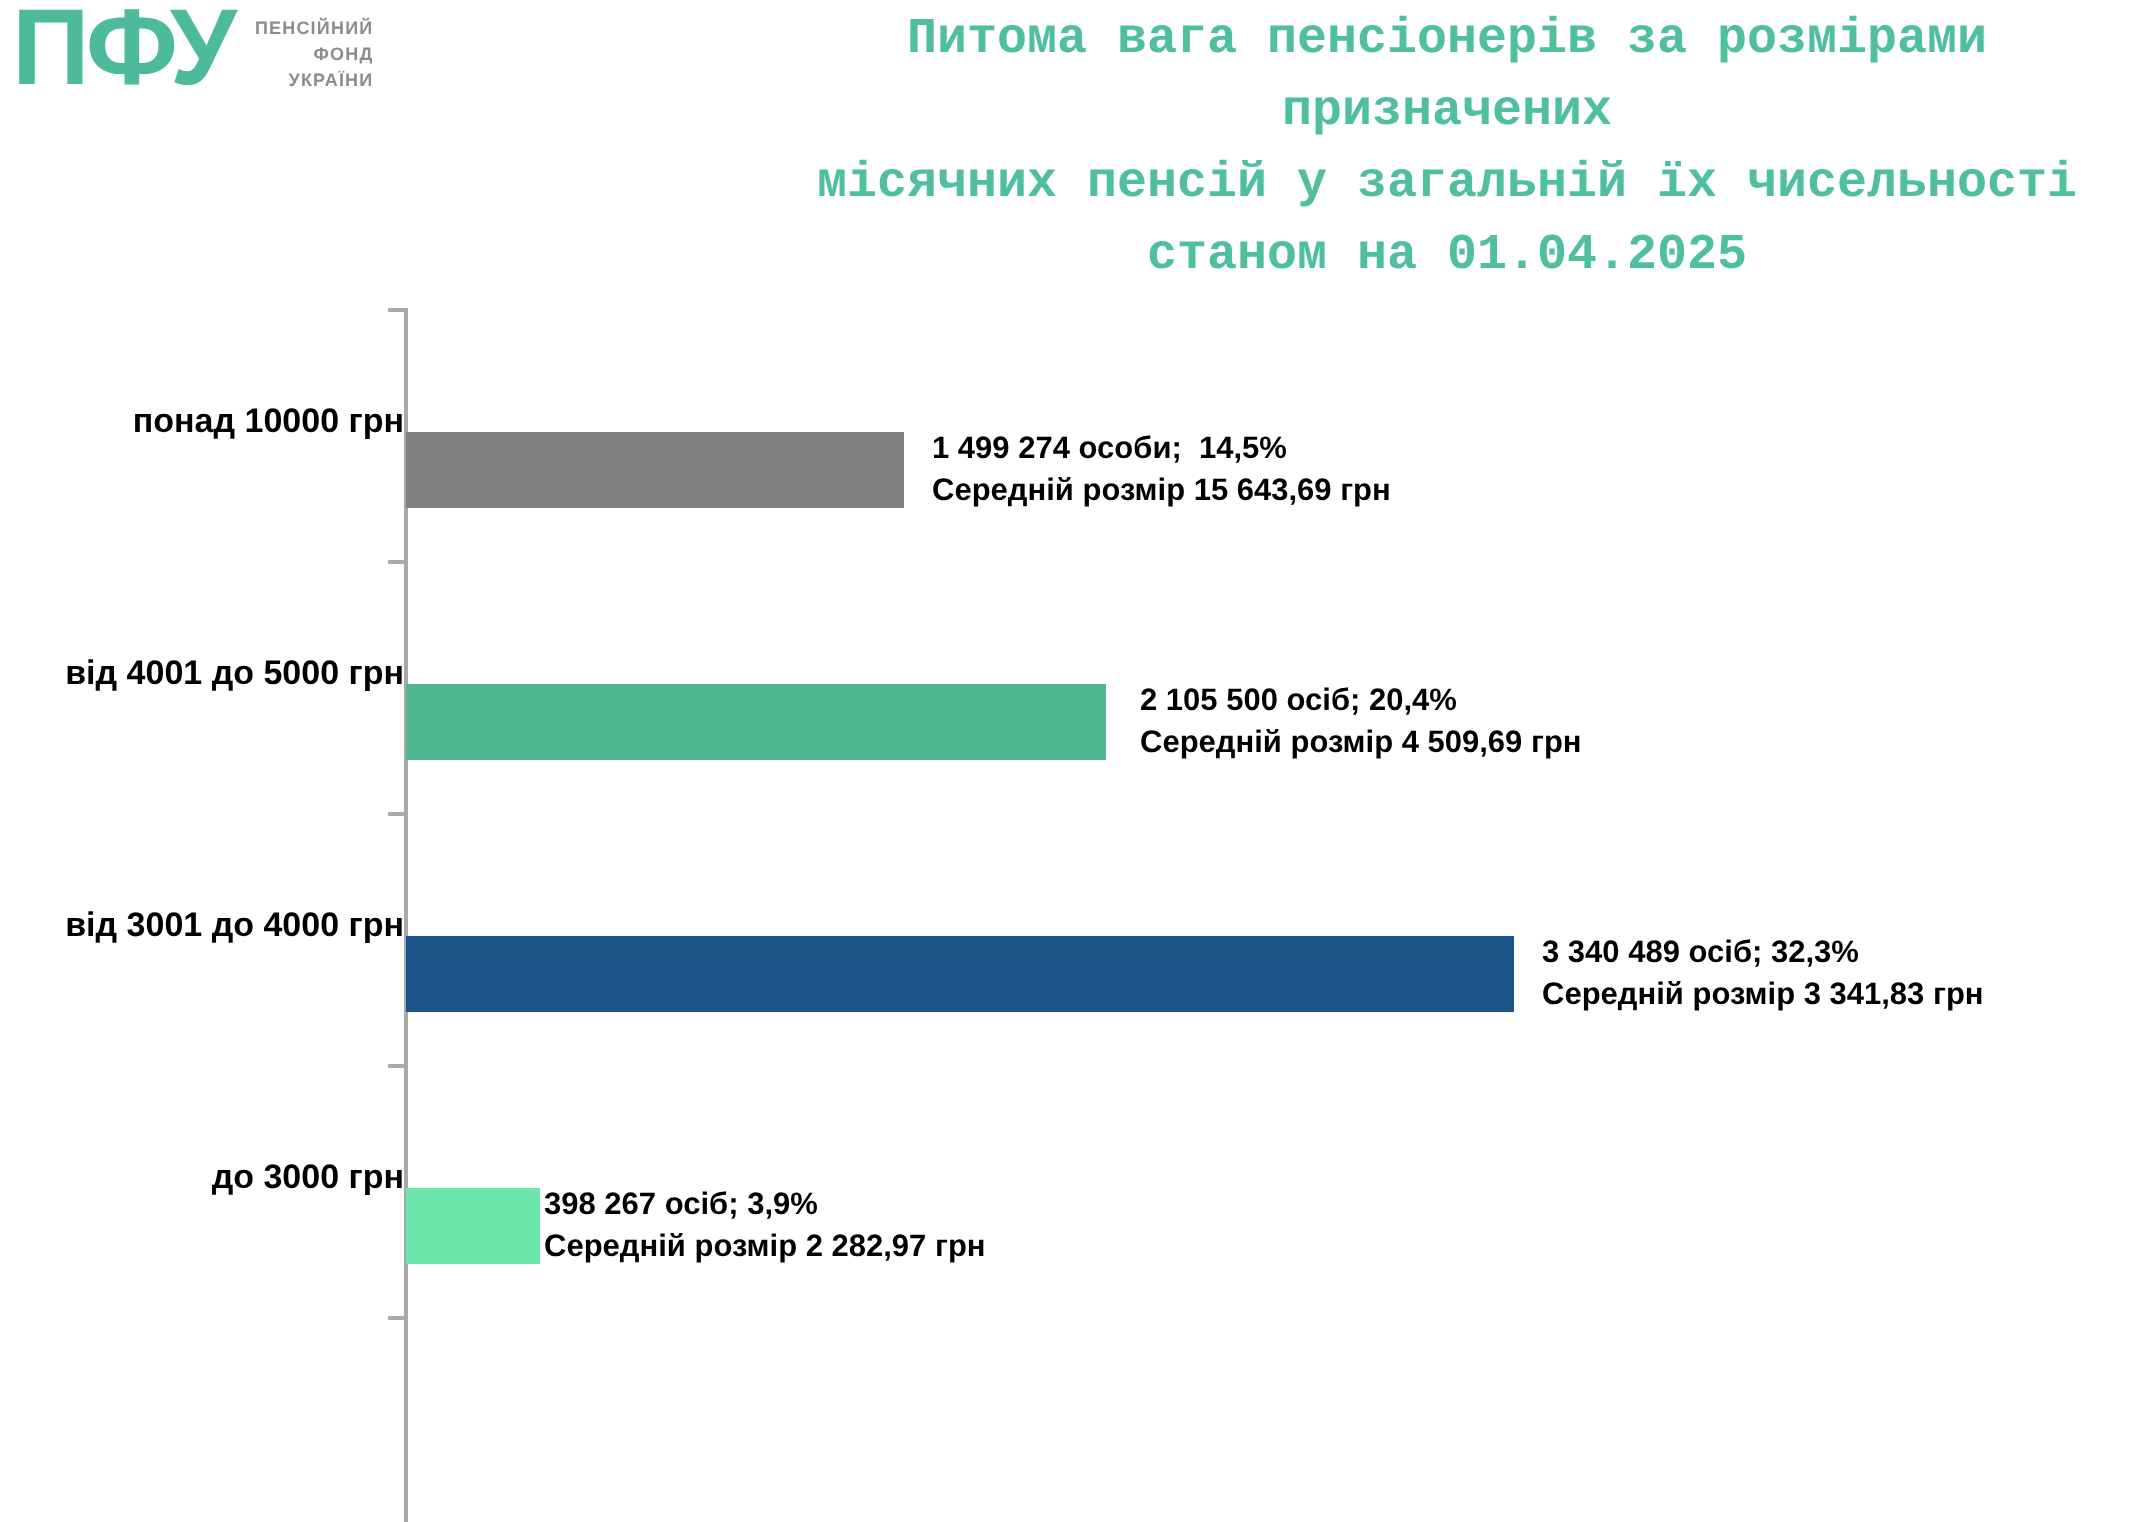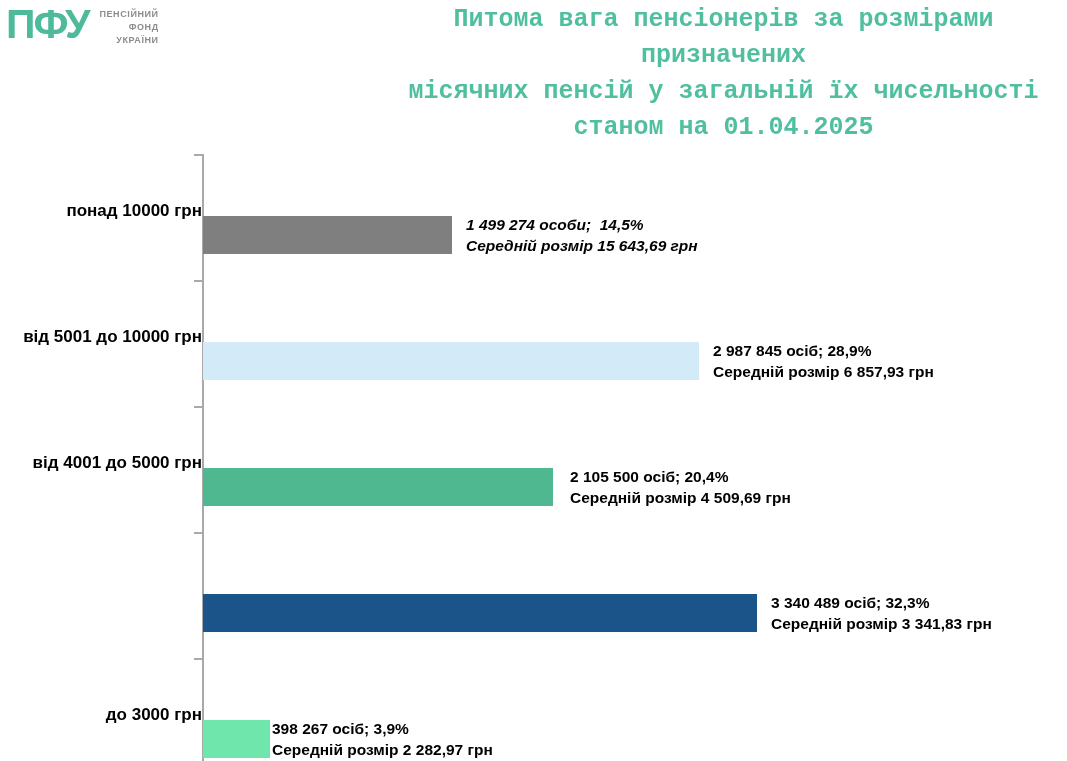--- a/index.html
+++ b/index.html
@@ -10,21 +10,21 @@
     overflow: hidden;
     font-family: "Liberation Sans", sans-serif;
   }
 
   
   .logo-wrap {
     position: absolute; left: 6px; top: 2px;
     display: flex; align-items: flex-start;
   }
   .logo-abbr {
-    font-size: 41px; font-weight: bold; letter-spacing: -2px;
+    font-size: 54px; font-weight: bold; letter-spacing: -2px;
     color: #4DBB9B; line-height: 44px;
   }
   .logo-org {
     margin-left: 11px; margin-top: 6px;
     font-size: 9px; font-weight: bold; letter-spacing: 0.6px;
     color: #8C8C8C; line-height: 13px; text-align: right;
   }
 
   
   .title {
@@ -91,45 +91,38 @@
 <div class="axis-tick" style="top:280px"></div>
 <div class="axis-tick" style="top:406px"></div>
 <div class="axis-tick" style="top:532px"></div>
 <div class="axis-tick" style="top:658px"></div>
 
 <div class="chart">
 
   <div class="row">
     <div class="cat-label">понад 10000 грн</div>
     <div class="bar" style="width: 249px; background: rgb(127, 127, 127);"></div>
-    <div class="data-label" style="left: 466px; font-style: italic;">
+    <div class="data-label" style="left: 466px;">
       <div class="dl-line">1 499 274 особи;  14,5%</div>
       <div class="dl-line">Середній розмір 15 643,69 грн</div>
     </div>
   </div>
 
-  <div class="row">
-    <div class="cat-label">від 5001 до 10000 грн</div>
-    <div class="bar" style="width: 496px; background: rgb(211, 234, 248);"></div>
-    <div class="data-label" style="left: 713px;">
-      <div class="dl-line">2 987 845 осіб; 28,9%</div>
-      <div class="dl-line">Середній розмір 6 857,93 грн</div>
-    </div>
-  </div>
 
   <div class="row">
     <div class="cat-label">від 4001 до 5000 грн</div>
     <div class="bar" style="width: 350px; background: rgb(79, 184, 144);"></div>
     <div class="data-label" style="left: 570px;">
       <div class="dl-line">2 105 500 осіб; 20,4%</div>
       <div class="dl-line">Середній розмір 4 509,69 грн</div>
     </div>
   </div>
 
   <div class="row">
+    <div class="cat-label">від 3001 до 4000 грн</div>
     <div class="bar" style="width: 554px; background: rgb(26, 84, 136);"></div>
     <div class="data-label" style="left: 771px;">
       <div class="dl-line">3 340 489 осіб; 32,3%</div>
       <div class="dl-line">Середній розмір 3 341,83 грн</div>
     </div>
   </div>
 
   <div class="row">
     <div class="cat-label">до 3000 грн</div>
     <div class="bar" style="width: 67px; background: rgb(111, 231, 172);"></div>

